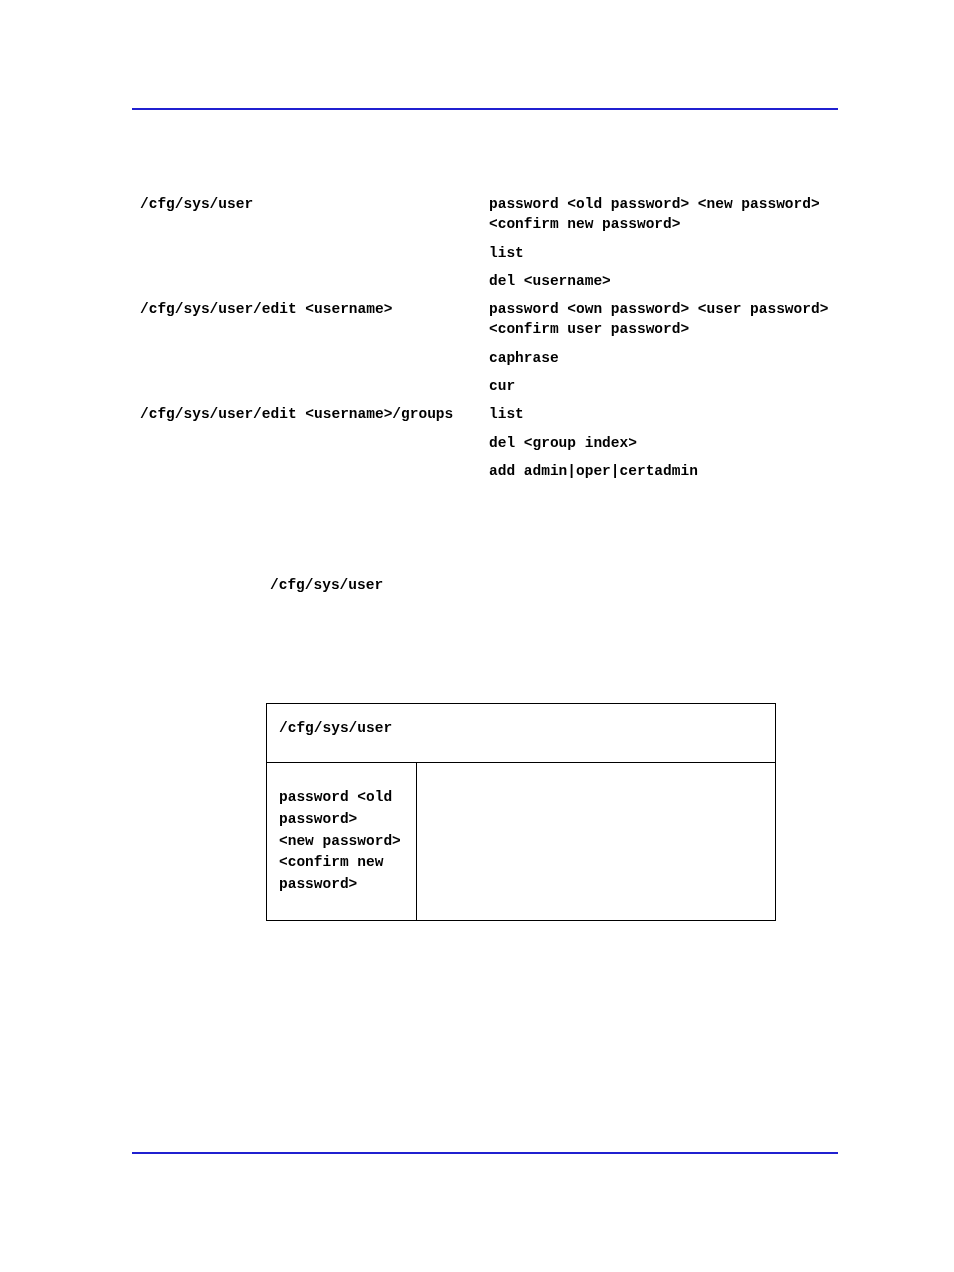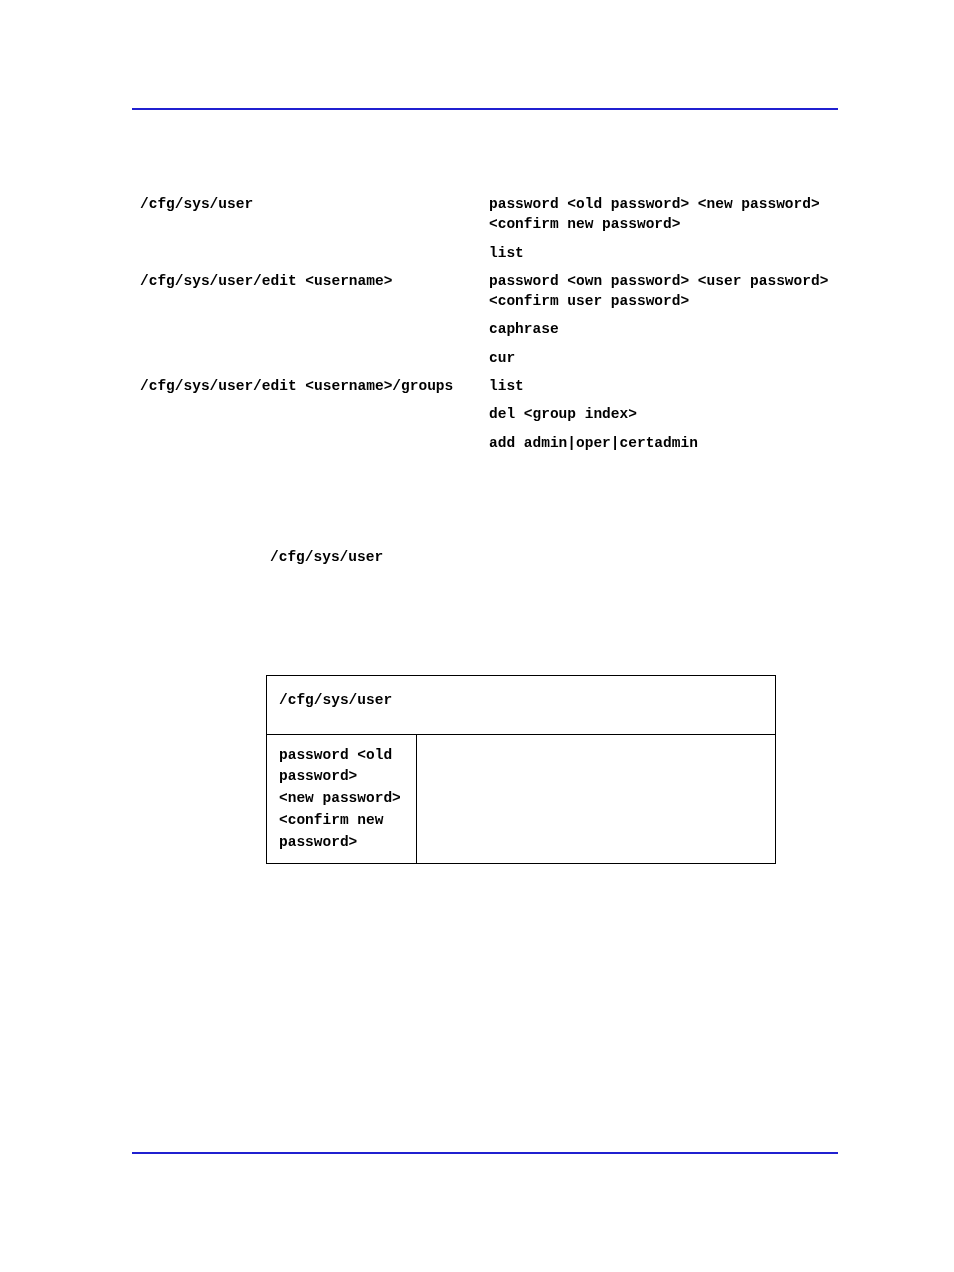--- a/index.html
+++ b/index.html
@@ -64,21 +64,21 @@
     margin: 90px 0 0 130px;
   }
   .box-table {
     margin: 110px 0 0 130px;
     border: 1px solid #000;
     border-collapse: collapse;
     width: 510px;
   }
   .box-table td {
     border: 1px solid #000;
-    padding: 10px 12px;
+    padding: 24px 12px;
     vertical-align: top;
     font-family: "Courier New", monospace;
     font-weight: bold;
     font-size: 14.5px;
     line-height: 1.5;
   }
   .box-table .header-row td {
     padding: 14px 12px 22px 12px;
   }
   .box-table td.cell1 {
@@ -101,20 +101,24 @@
 
     <table class="cmd-table">
       <tbody>
         <tr>
           <td class="col1">/cfg/sys/user</td>
           <td class="col2">password &lt;old password&gt; &lt;new password&gt; &lt;confirm new password&gt;</td>
         </tr>
         <tr>
           <td class="col1"></td>
           <td class="col2">list</td>
+        </tr>
+        <tr>
+          <td class="col1"></td>
+          <td class="col2">del &lt;username&gt;</td>
         </tr>
         <tr>
           <td class="col1">/cfg/sys/user/edit &lt;username&gt;</td>
           <td class="col2">password &lt;own password&gt; &lt;user password&gt; &lt;confirm user password&gt;</td>
         </tr>
         <tr>
           <td class="col1"></td>
           <td class="col2">caphrase</td>
         </tr>
         <tr>

